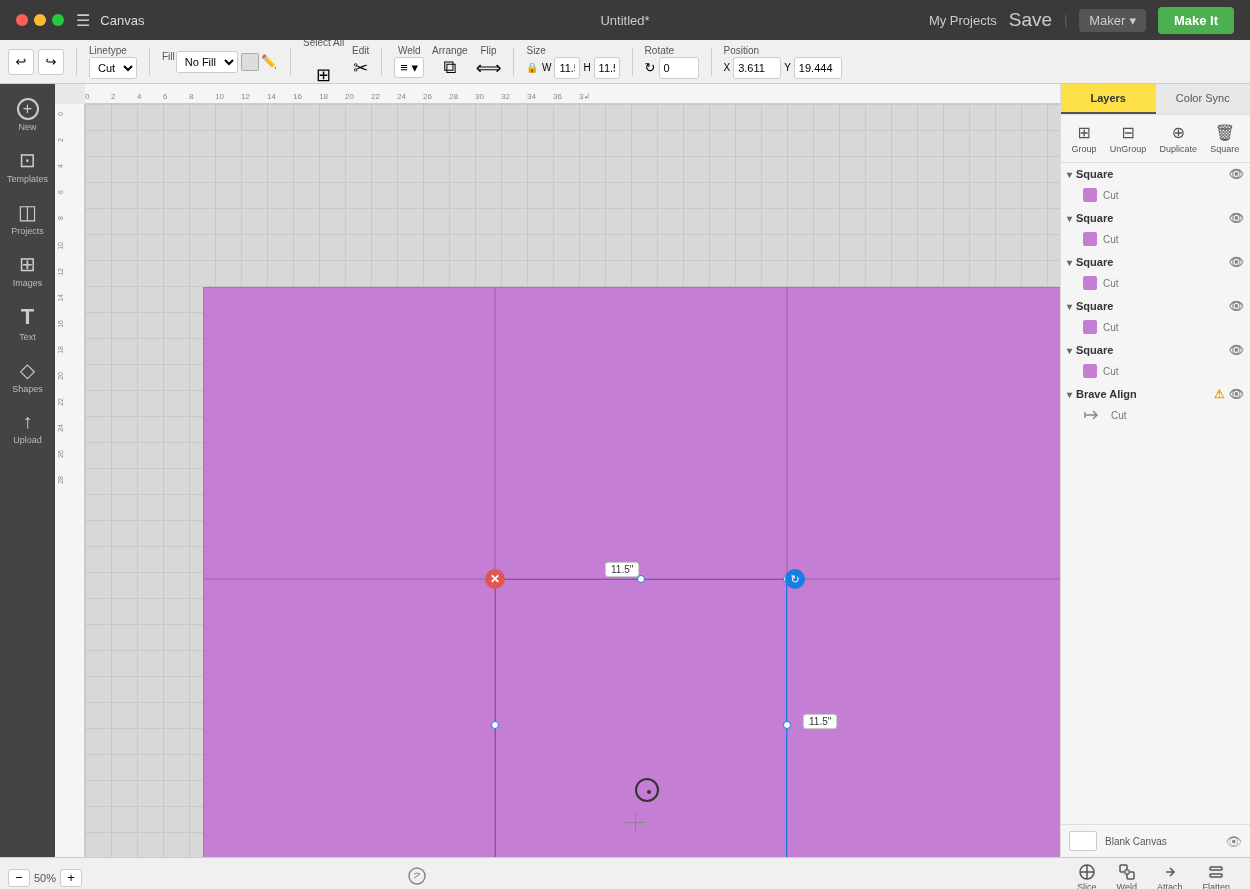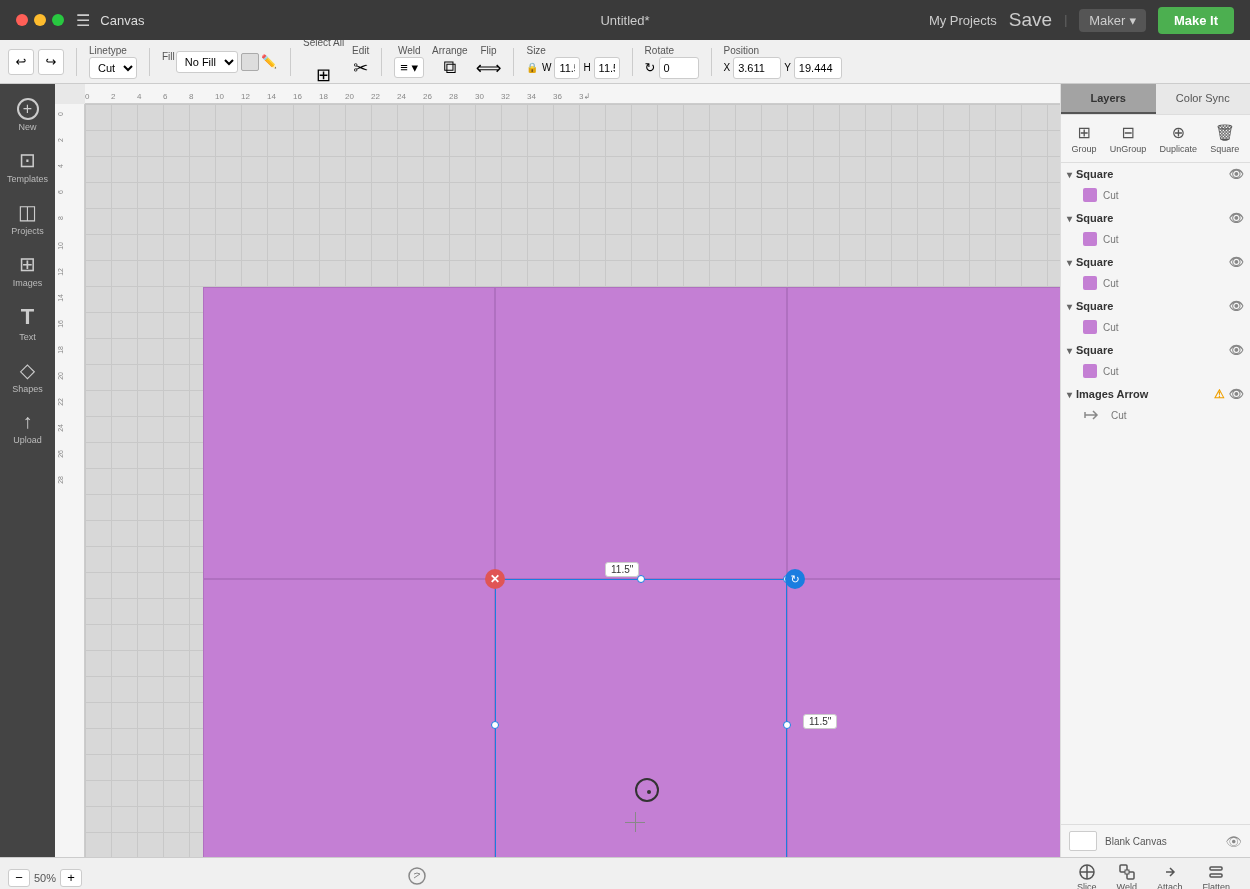--- a/index.html
+++ b/index.html
@@ -203,21 +203,21 @@
       text-align: center;
       font-size: 11px;
       cursor: pointer;
       color: #555;
       border-bottom: 2px solid transparent;
     }
     .panel-tab.active {
       color: #333;
       font-weight: 600;
       border-bottom: 2px solid #555;
-      background: #a3a3a3;
+      background: #fde047;
     }
     .panel-toolbar {
       display: flex;
       align-items: center;
       justify-content: space-around;
       padding: 6px 4px;
       border-bottom: 1px solid #ddd;
     }
     .panel-tool-btn {
       display: flex;
@@ -679,21 +679,21 @@
         </div>
         <div class="layer-item">
           <div class="layer-color-swatch" style="background:#c47fd4;"></div>
           <span class="layer-cut-label">Cut</span>
         </div>
       </div>
 
       <div class="layer-group">
         <div class="layer-header">
           <span class="layer-collapse">▾</span>
-          <span class="layer-name">Images Arrow</span>
+          <span class="layer-name">Brave Align</span>
           <span class="layer-warning">⚠</span>
           <span class="layer-eye">👁</span>
         </div>
         <div class="layer-item">
 
           <div class="layer-icon-preview">
             <svg width="22" height="14" viewBox="0 0 22 14">
               <path d="M2 7 L14 7 M10 3 L14 7 L10 11" stroke="#888" stroke-width="1.5" fill="none"></path>
               <line x1="2" y1="4" x2="2" y2="10" stroke="#888" stroke-width="1.5"></line>
             </svg>

